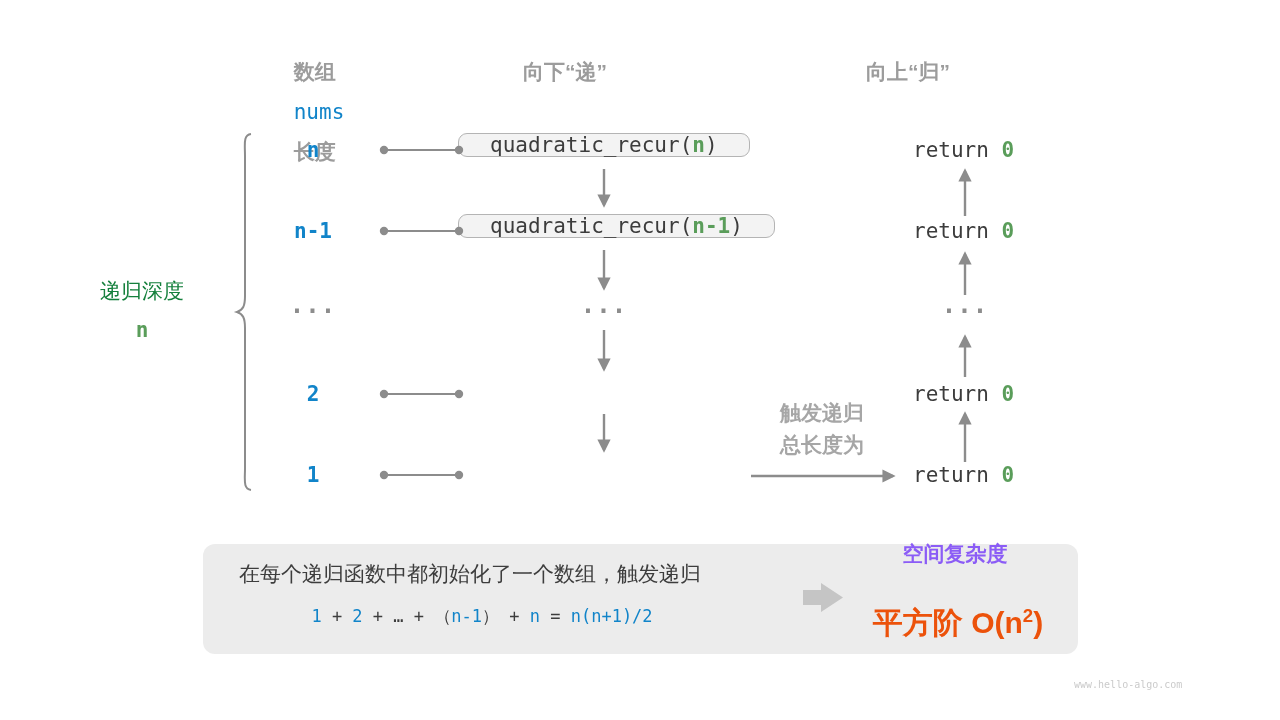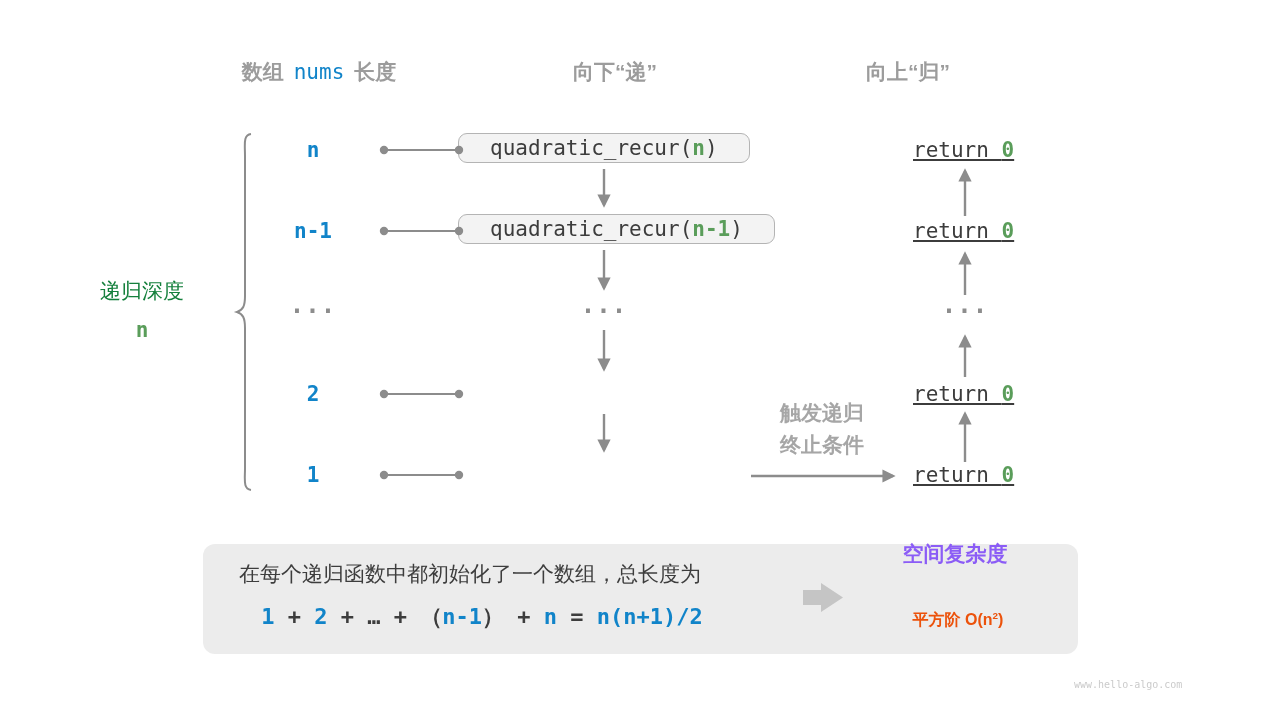--- a/index.html
+++ b/index.html
@@ -2,68 +2,68 @@
 <html><head>
 <meta charset="utf-8">
 <style>
   html,body{margin:0;padding:0;background:#ffffff;}
   #canvas{position:relative;width:1280px;height:720px;background:#ffffff;overflow:hidden;
           font-family:"Liberation Sans",sans-serif;}
   .abs{position:absolute;}
   .cx{transform:translateX(-50%);}
   .code{font-family:"DejaVu Sans Mono","Liberation Mono",monospace;white-space:pre;}
   
-  .hdr{top:57px;line-height:30px;font-size:21px;font-weight:bold;color:#9c9c9c;white-space:nowrap;}
+  .hdr{top:57px;line-height:30px;font-size:21px;font-weight:bold;color:#9c9c9c;white-space:nowrap;flex-direction:column;}
   .hdr-left{display:flex;gap:10px;align-items:baseline;}
   .hdr .blue-code{color:#1184c9;font-weight:normal;}
   
   .depth{left:313px;width:120px;margin-left:-60px;text-align:center;line-height:34px;
          font-size:21px;font-weight:bold;color:#1184c9;}
   
   .dots{top:290px;line-height:30px;font-size:24px;font-weight:bold;letter-spacing:1px;
         color:#8d8d8d;}
   
-  .call-box{left:458px;height:30px;display:flex;align-items:center;padding:0 31px;
+  .call-box{left:458px;height:24px;display:flex;align-items:center;padding:0 31px;
             background:#f3f3f3;border:1.6px solid #b4b4b4;border-radius:9px;box-sizing:border-box;}
   .call-box .code{font-size:21px;color:#3c3c3c;}
   .arg{color:#5a9d5a;font-weight:bold;}
   
-  .ret{left:913px;line-height:26px;font-size:21px;color:#3c3c3c;text-decoration:underline;}
+  .ret{left:913px;line-height:26px;font-size:21px;color:#3c3c3c;}
   .zero{color:#5a9d5a;font-weight:bold;}
   
   .brace-label{left:142px;top:276px;line-height:30px;font-size:21px;color:#15803d;font-weight:500;white-space:nowrap;}
   .brace-n{left:142px;top:315px;line-height:30px;font-size:21px;font-weight:bold;color:#5a9d5a;}
   
   .trigger{left:822px;line-height:28px;font-size:21px;font-weight:bold;color:#a6a6a6;white-space:nowrap;}
   
   .panel{left:203px;top:544px;width:875px;height:110px;background:#ececec;border-radius:12px;}
   .summary-line{left:470px;top:559px;line-height:30px;font-size:21px;font-weight:500;color:#3d3d3d;white-space:nowrap;}
-  .formula{left:482px;top:601px;line-height:31px;font-size:22px;font-weight:bold;white-space:nowrap;
+  .formula{left:482px;top:601px;line-height:31px;font-size:17px;font-weight:normal;white-space:nowrap;
            font-family:"DejaVu Sans Mono","Liberation Mono",monospace;}
   .tok.b{color:#1184c9;}
   .tok.d{color:#3d3d3d;}
   .comp-title{left:955px;top:539px;line-height:30px;font-size:21px;font-weight:bold;color:#8b5cf6;white-space:nowrap;}
-  .comp-value{left:958px;top:600px;line-height:31px;font-size:16px;font-weight:bold;color:#ec520b;white-space:nowrap;}
+  .comp-value{left:958px;top:600px;line-height:31px;font-size:30px;font-weight:bold;color:#ec520b;white-space:nowrap;}
   .comp-value sup{font-size:0.62em;}
   
   .watermark{left:1074px;top:679px;font-size:10px;color:#cbcbcb;}
   
   #overlay{position:absolute;left:0;top:0;width:1280px;height:720px;pointer-events:none;}
 </style>
 </head>
 <body>
 
 <div id="canvas">
 
   <div class="abs cx hdr hdr-left" style="left:319px;">
     <span>数组</span>
       <span class="code blue-code">nums</span>
       <span>长度</span>
   </div>
-  <div class="abs cx hdr" style="left:615px;">向下“递”</div>
+  <div class="abs cx hdr" style="left:565px;">向下“递”</div>
   <div class="abs cx hdr" style="left:908px;">向上“归”</div>
 
   <div class="abs cx brace-label">递归深度</div>
   <div class="abs cx brace-n code">n</div>
 
   <div class="abs depth code" style="top:133px;">n</div>
   <div class="abs depth code" style="top:214px;">n-1</div>
   <div class="abs depth code" style="top:377px;">2</div>
   <div class="abs depth code" style="top:458px;">1</div>
 
@@ -77,24 +77,24 @@
   <div class="abs call-box" style="top:214px;">
     <span class="code"><span>quadratic_recur(</span><span class="arg">n-1</span><span>)</span></span>
   </div>
 
   <div class="abs ret code" style="top:137px;"><span>return </span><span class="zero">0</span></div>
   <div class="abs ret code" style="top:218px;"><span>return </span><span class="zero">0</span></div>
   <div class="abs ret code" style="top:381px;"><span>return </span><span class="zero">0</span></div>
   <div class="abs ret code" style="top:462px;"><span>return </span><span class="zero">0</span></div>
 
   <div class="abs cx trigger" style="top:399px;">触发递归</div>
-  <div class="abs cx trigger" style="top:431px;">终止条件</div>
+  <div class="abs cx trigger" style="top:431px;">总长度为</div>
 
   <div class="abs panel"></div>
-  <div class="abs cx summary-line">在每个递归函数中都初始化了一个数组，总长度为</div>
+  <div class="abs cx summary-line">在每个递归函数中都初始化了一个数组，触发递归</div>
   <div class="abs cx formula"><span class="tok b">1</span><span class="tok d"> + </span><span class="tok b">2</span><span class="tok d"> + </span><span class="tok d">…</span><span class="tok d"> + </span><span class="tok d">（</span><span class="tok b">n-1</span><span class="tok d">）</span><span class="tok d"> + </span><span class="tok b">n</span><span class="tok d"> = </span><span class="tok b">n(n+1)/2</span></div>
   <div class="abs cx comp-title">空间复杂度</div>
   <div class="abs cx comp-value"><span>平方阶 O(n</span><sup>2</sup><span>)</span></div>
 
   <div class="abs code watermark">www.hello-algo.com</div>
 
   <svg id="overlay" viewBox="0 0 1280 720">
     <defs>
       <marker id="ah" viewBox="0 0 10 10" refX="8" refY="5" markerWidth="5.5" markerHeight="5.5" orient="auto-start-reverse">
         <path d="M0,0 L10,5 L0,10 z" fill="#8c8c8c"></path>

